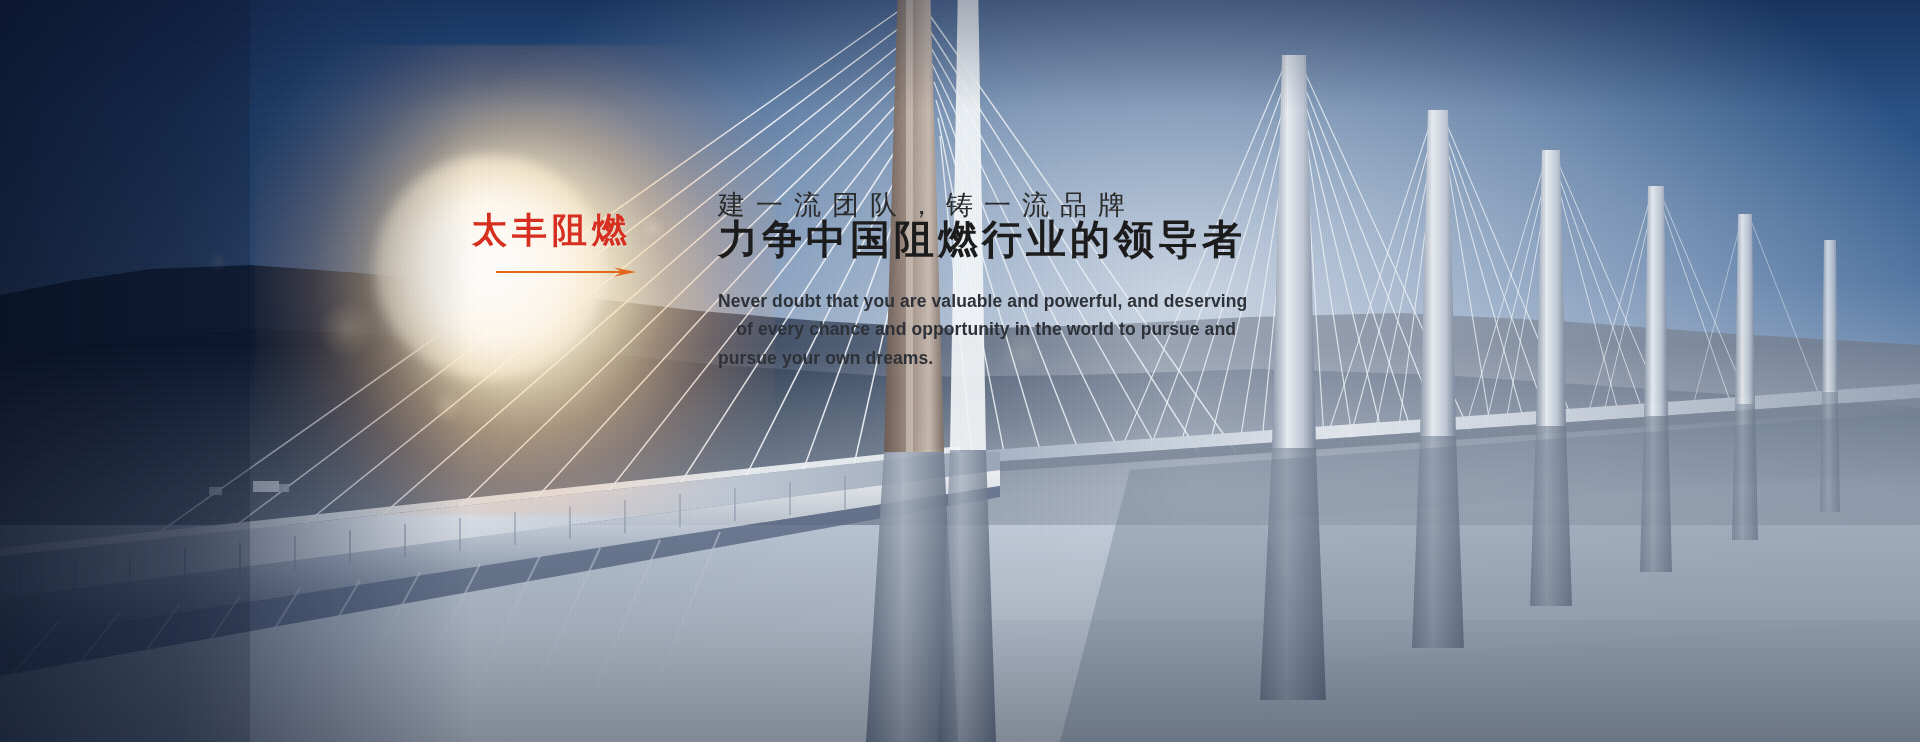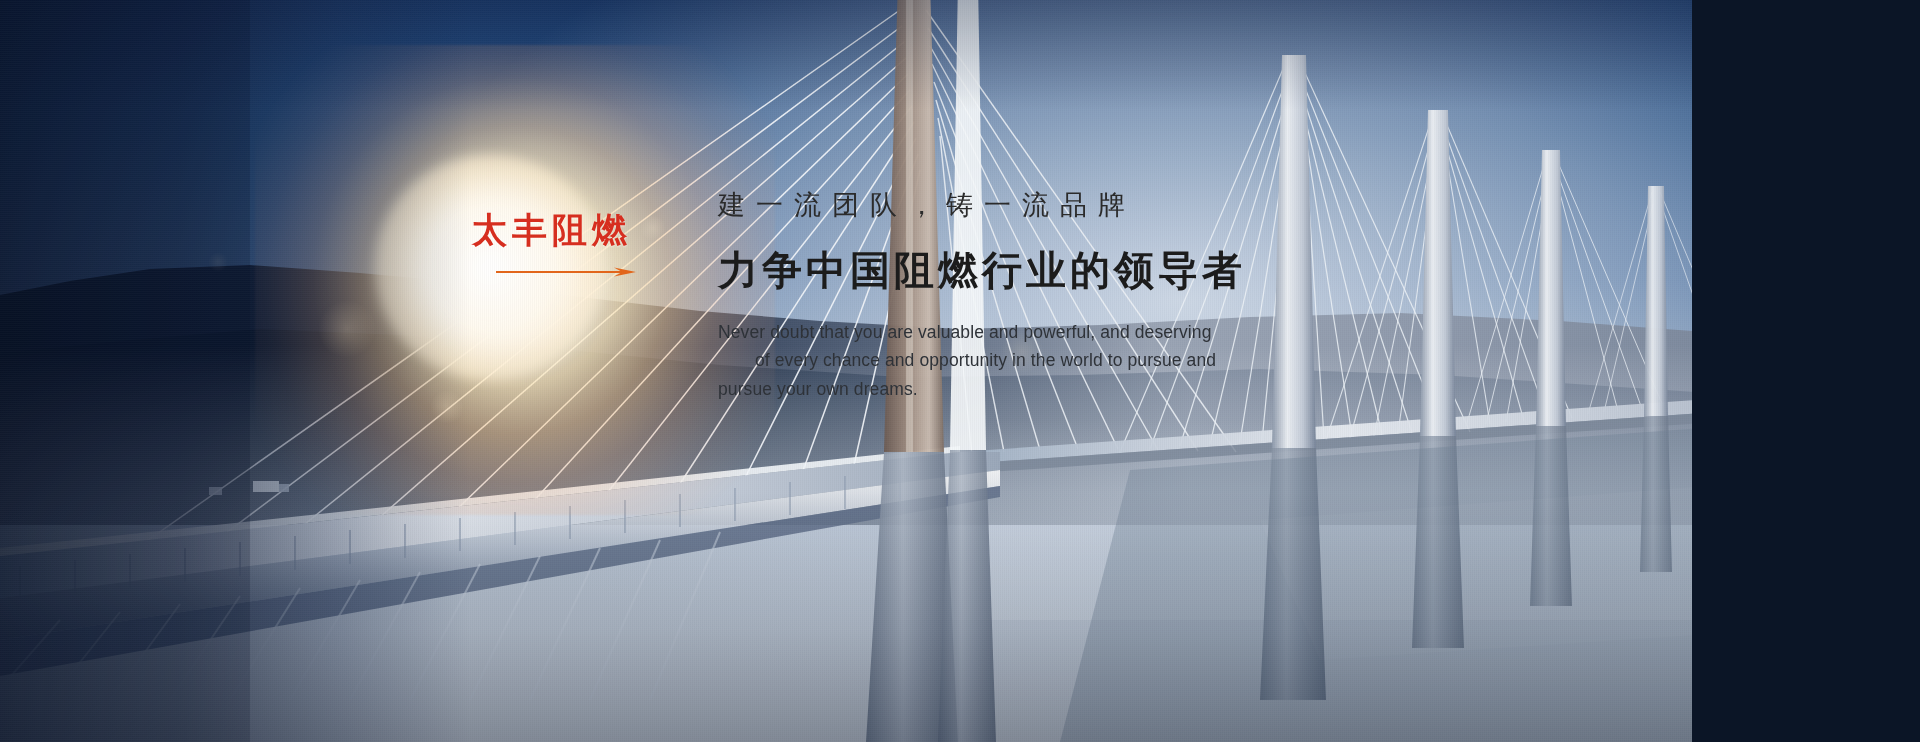--- a/index.html
+++ b/index.html
@@ -1,21 +1,21 @@
 <!DOCTYPE html>
 <html><head>
 <meta charset="utf-8">
 <style>
   * { margin:0; padding:0; box-sizing:border-box; }
   html,body { background:#0b1526; }
   body { font-family:"Liberation Sans", sans-serif; }
 
   .banner{
     position:relative;
-    width:1692px; height:742px;
+    width:1920px; height:742px;
     overflow:hidden;
     background:#e5e5e5;
   }
 
   
   .sky{
     position:absolute; inset:0;
     background:
       linear-gradient(180deg,#1d3f74 0%, #2a5487 18%, #4a6f9e 38%, #8aa2bd 56%, #b9c5d4 72%, #cfd6de 100%);
   }
@@ -113,34 +113,33 @@
   .head-1{
     font-family:Liberation Sans, sans-serif;
     font-size:27px;
     font-weight:400;
     color:#2b2b2b;
     letter-spacing:11px;
     line-height:1;
     white-space:nowrap;
   }
   .head-2{
-    margin-top:31px;
     font-family:"Liberation Sans", sans-serif;
     font-size:40px;
     font-weight:700;
     color:#1c1c1c;
     letter-spacing:4px;
     line-height:1;
     white-space:nowrap;
   }
   .tagline{
     margin-top:28px;
     font-family:"Liberation Sans", sans-serif;
     font-size:17.5px;
-    font-weight:400;
+    font-weight:700;
     color:#2e3238;
     line-height:1.62;
     letter-spacing:.1px;
     max-width:560px;
   }
   .tagline span{ display:block; white-space:nowrap; }
   .tl-2{ padding-left:7px;text-align:center; }
 </style>
 </head>
 <body>

